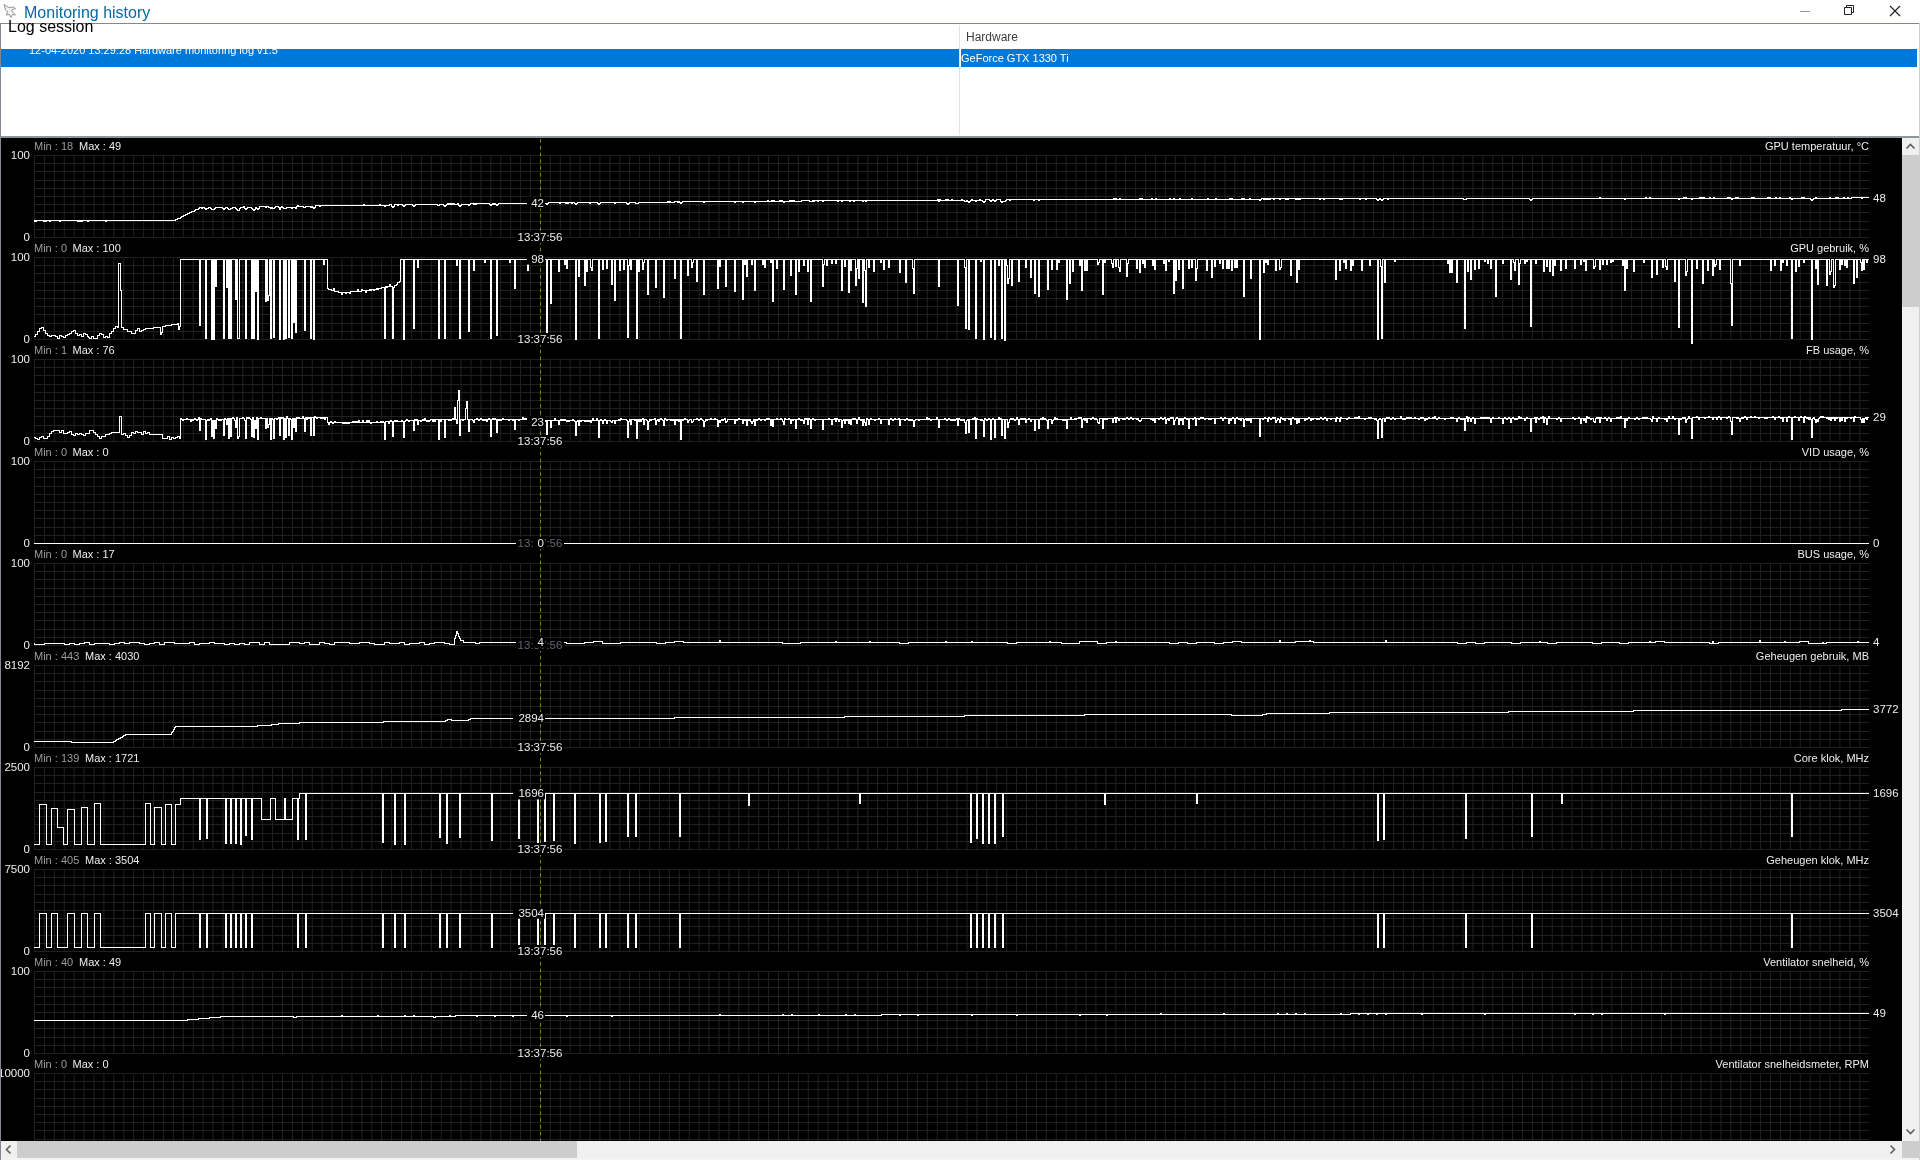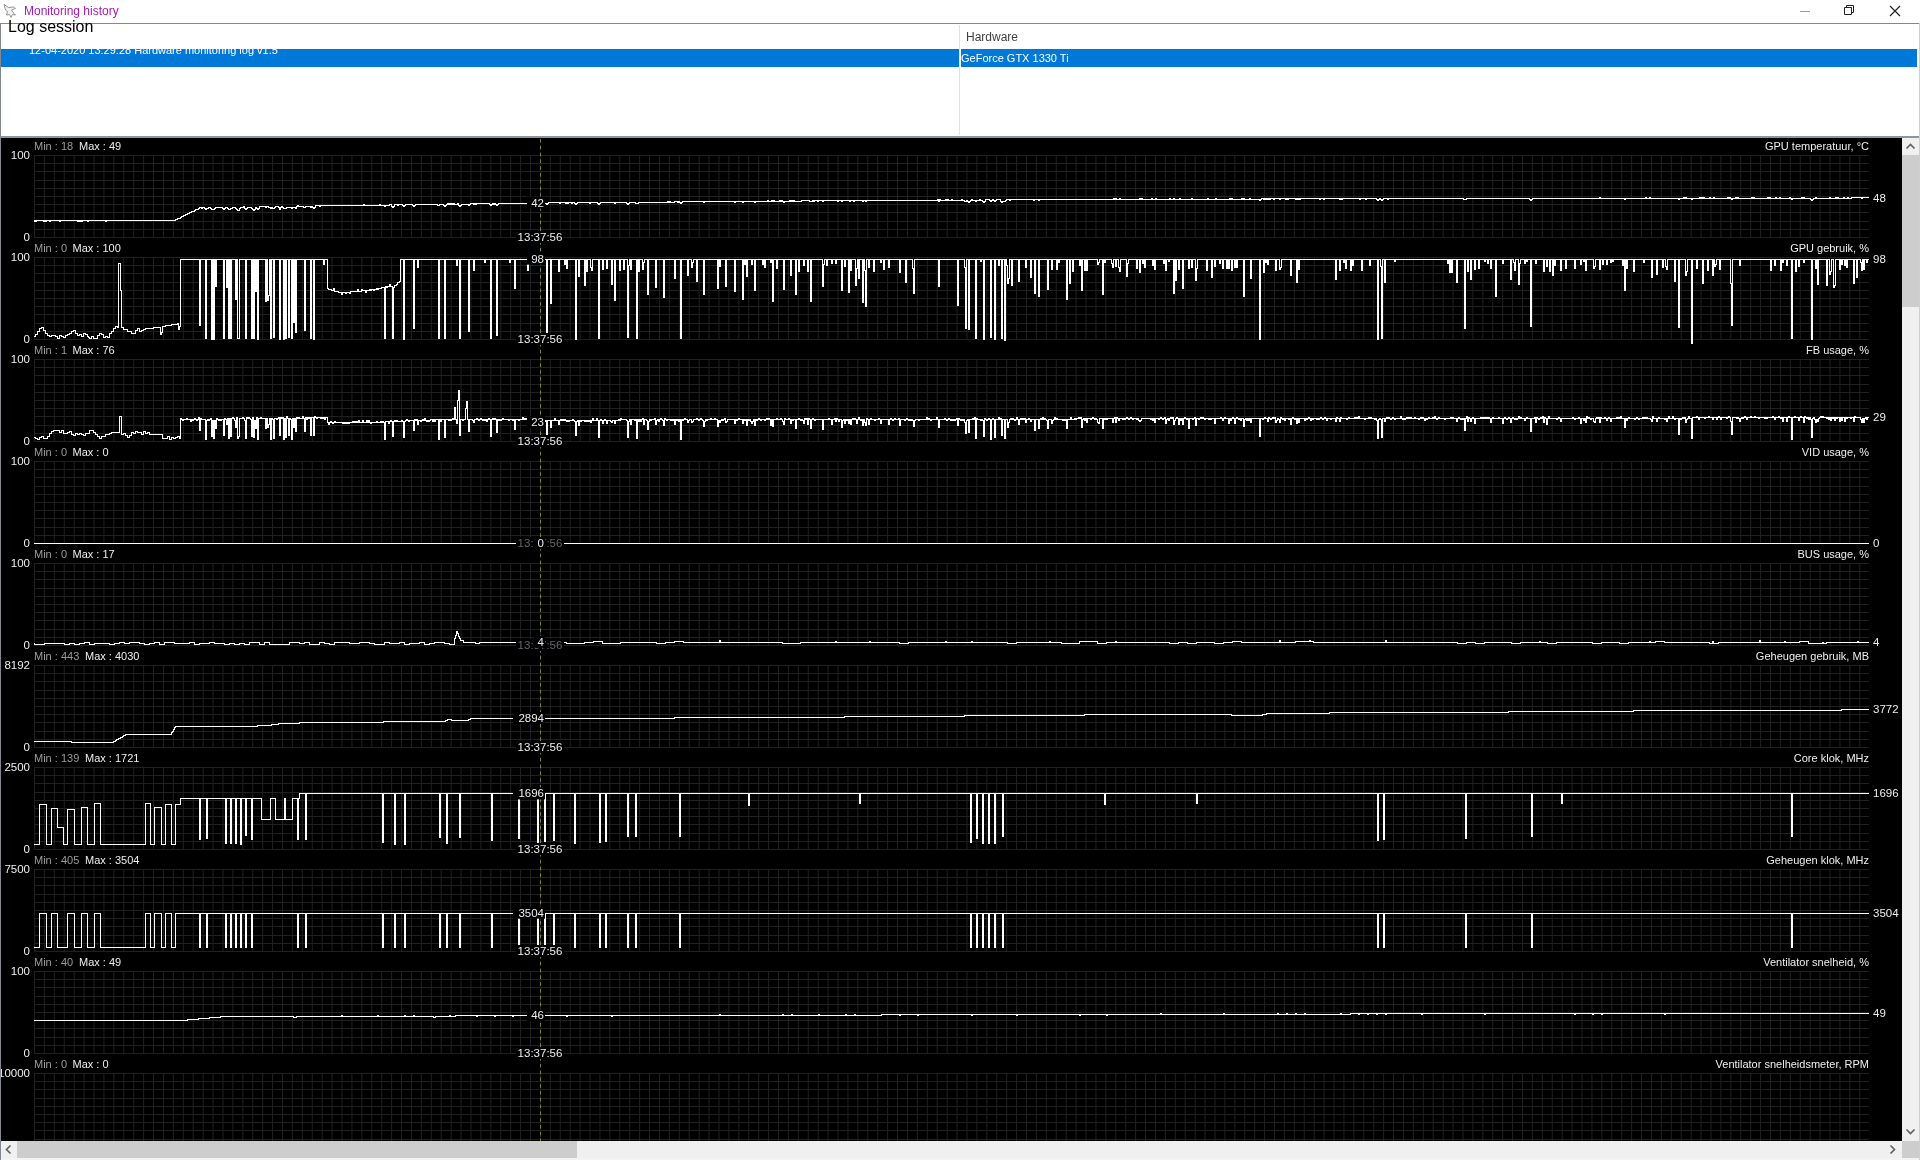--- a/index.html
+++ b/index.html
@@ -2,21 +2,21 @@
 <html><head><meta charset="utf-8"><style>
 html,body{margin:0;padding:0;width:1920px;height:1160px;overflow:hidden;background:#fff;
 font-family:"Liberation Sans",sans-serif;}
 .abs{position:absolute;}
 </style></head><body>
 
 <div class="abs" style="left:0;top:0;width:1920px;height:23px;background:#fff"></div>
 <svg class="abs" style="left:2px;top:3px" width="17" height="16" viewBox="0 0 17 16">
  <path d="M2,1.5 L6.5,4.5 L11.5,4 L13.5,5.5 L9.5,7 L12,10.5 L13.5,12 L10.5,11.5 L9,14.5 L7.5,11.5 L4.5,12 L5.5,8.5 L3.5,7 Z" fill="#f2f2f2" stroke="#8a8a8a" stroke-width="0.9" stroke-linejoin="round"></path>
 </svg>
-<div class="abs" style="left:24px;top:4px;font-size:12px;color:#a21caf">Monitoring history</div>
+<div class="abs" style="left:24px;top:4px;font-size:16px;color:#0369a1">Monitoring history</div>
 
 <svg class="abs" style="left:1790px;top:0" width="130" height="23" viewBox="0 0 130 23">
  <path d="M10,11.5 H20" stroke="#9a9a9a" stroke-width="1"></path>
  <path d="M54.5,7.5 h7 v7 h-7 z M56.5,7 v-1.5 h7 v7 h-1.5" fill="none" stroke="#222" stroke-width="1"></path>
  <path d="M100,6 l10,10 M110,6 l-10,10" stroke="#222" stroke-width="1.2"></path>
 </svg>
 
 <div class="abs" style="left:0;top:23px;width:1918px;height:112px;background:#fff;border:1px solid #828790;border-bottom:2px solid #8f959e"></div>
 <div class="abs" style="left:959px;top:25px;width:1px;height:110px;background:#e2e2e2"></div>
 <div class="abs" style="left:8px;top:18px;font-size:16px;color:#000">Log session</div>

